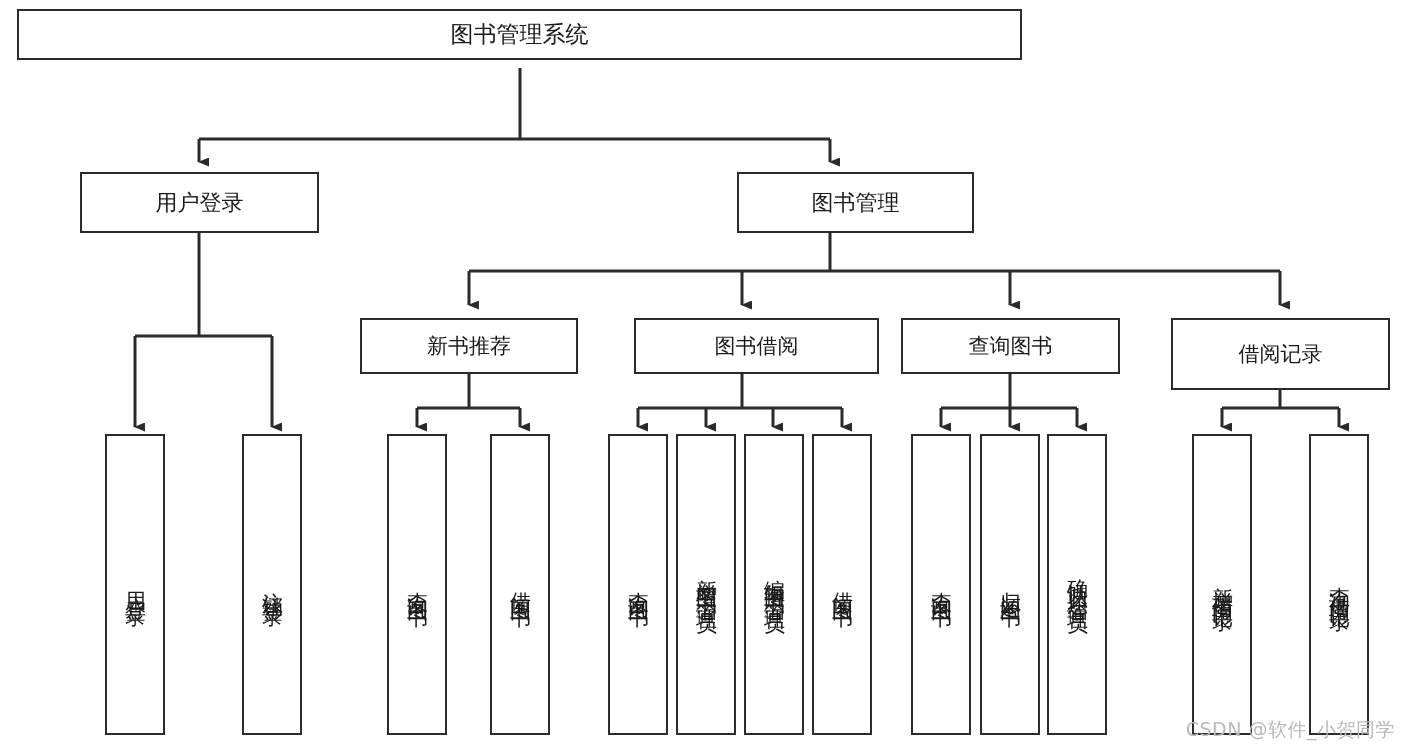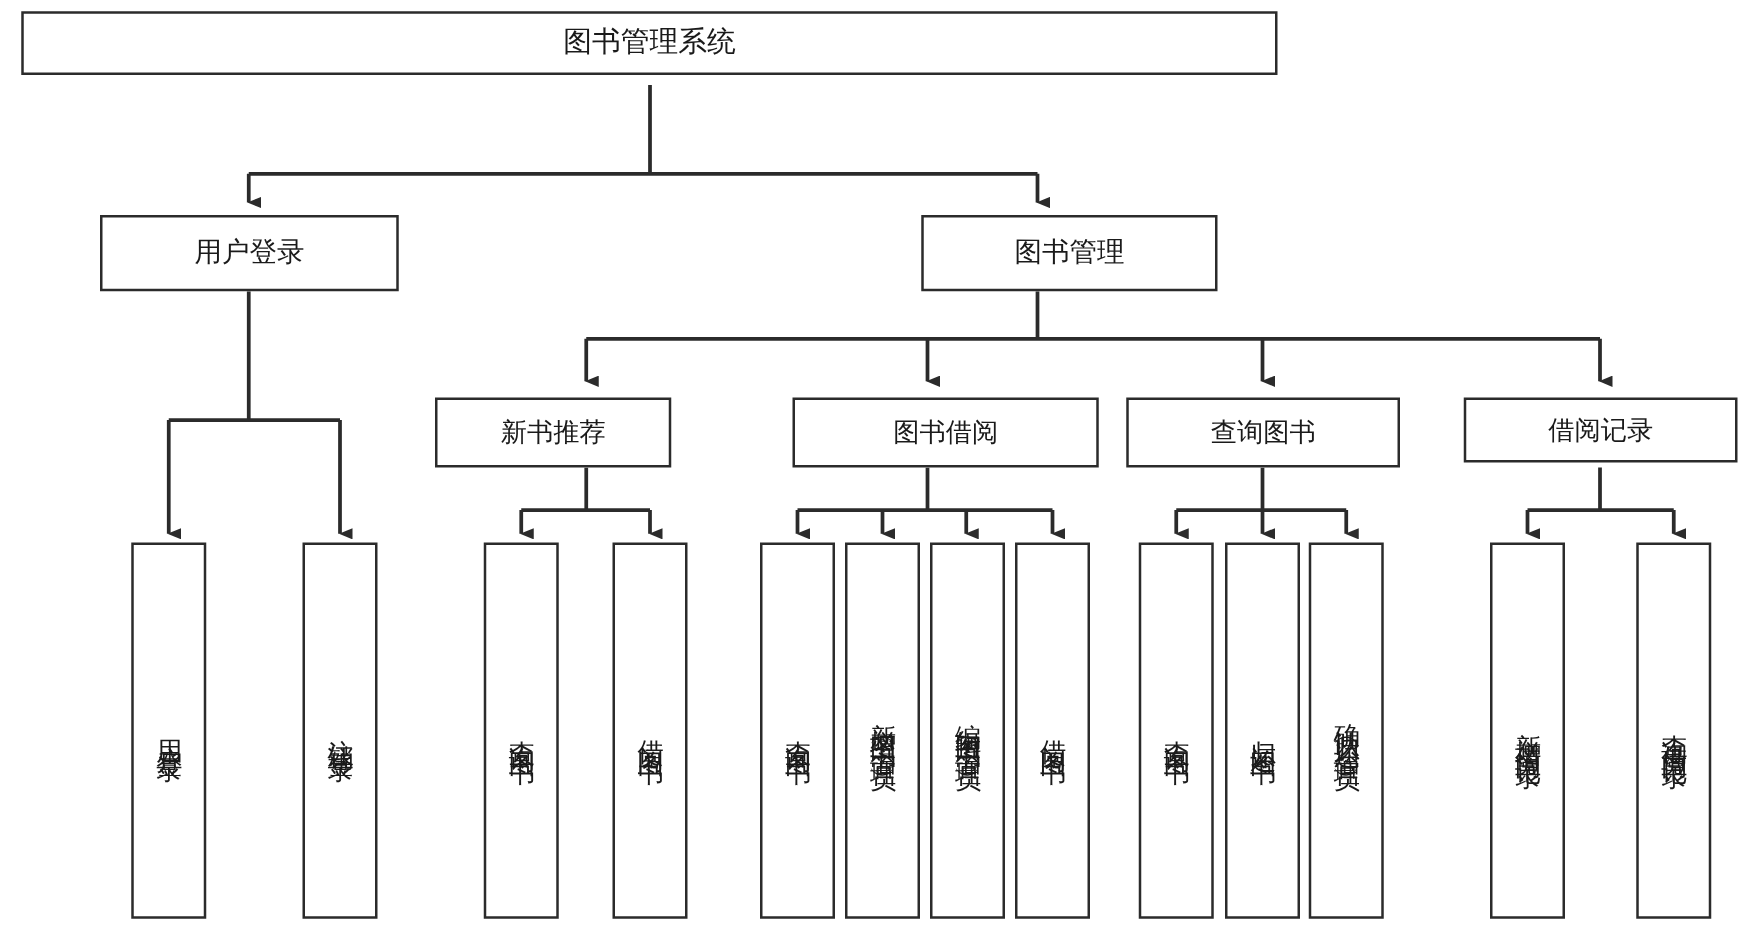--- a/index.html
+++ b/index.html
@@ -128,30 +128,30 @@
     <span class="node-label">图书管理系统</span>
   </div>
 
   <div class="node lvl1" style="left:80px; top:172px; width:239px; height:61px;">
     <span class="node-label">用户登录</span>
   </div>
   <div class="node lvl1" style="left:712px; top:172px; width:237px; height:61px;margin-left:25px;">
     <span class="node-label">图书管理</span>
   </div>
 
-  <div class="node lvl2" style="left:348px; top:318px; width:189px; height:56px;">
+  <div class="node lvl2" style="left:360px; top:318px; width:218px; height:56px;">
     <span class="node-label">新书推荐</span>
   </div>
   <div class="node lvl2" style="left:634px; top:318px; width:245px; height:56px;">
     <span class="node-label">图书借阅</span>
   </div>
   <div class="node lvl2" style="left:901px; top:318px; width:219px; height:56px;">
     <span class="node-label">查询图书</span>
   </div>
-  <div class="node lvl2" style="left:1171px; top:318px; width:219px; height:52px;">
+  <div class="node lvl2" style="left:1171px; top:318px; width:219px; height:72px;">
     <span class="node-label">借阅记录</span>
   </div>
 
   <div class="node leaf" style="left:105px; top:434px; width:60px; height:301px;">
     <span class="node-label">用户登录</span>
   </div>
   <div class="node leaf" style="left:242px; top:434px; width:60px; height:301px;">
     <span class="node-label">注销登录</span>
   </div>
 
@@ -185,14 +185,15 @@
     <span class="node-label">确认归还（管理员）</span>
   </div>
 
   <div class="node leaf" style="left:1192px; top:434px; width:60px; height:301px;">
     <span class="node-label">新增借阅记录</span>
   </div>
   <div class="node leaf" style="left:1309px; top:434px; width:60px; height:301px;">
     <span class="node-label">查询借阅记录</span>
   </div>
 
+  <div id="watermark">CSDN @软件_小贺同学</div>
 
 </div>
 
 </body></html>

